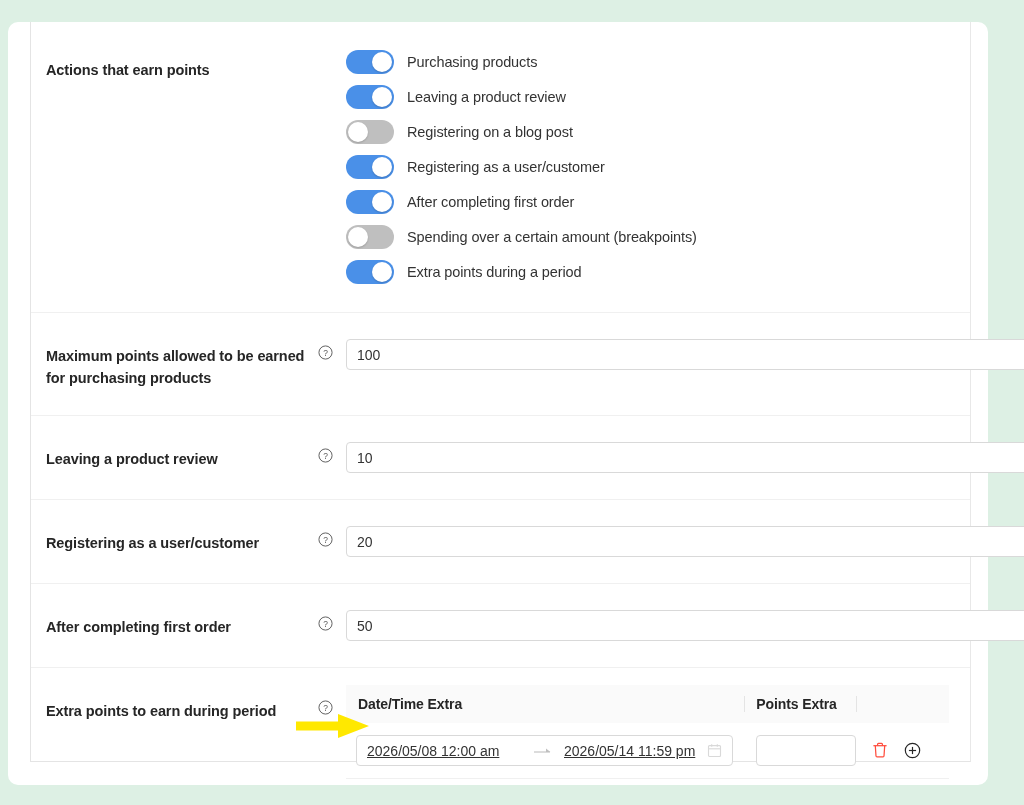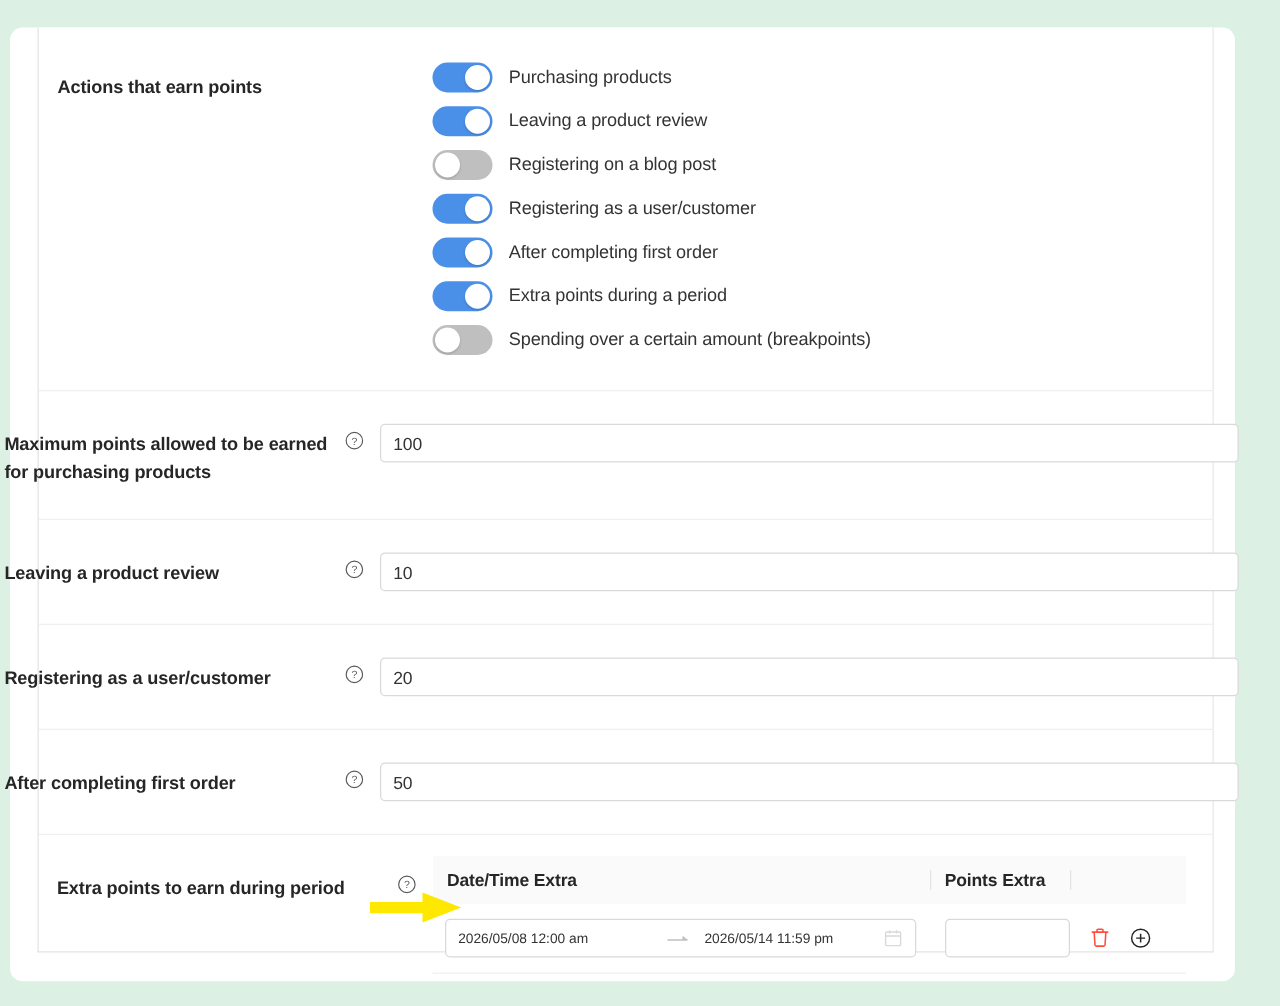--- a/index.html
+++ b/index.html
@@ -34,21 +34,21 @@
     background: #fff;
   }
 
   
   .row {
     position: relative;
     display: flex;
     align-items: flex-start;
     padding: 0 22px 0 15px;
   }
-  .row + .row { border-top: 1px solid #f0f0f0; justify-content: center; }
+  .row + .row { border-top: 1px solid #f0f0f0; }
 
   .row-label {
     width: 272px;
     flex: none;
     font-size: 14.5px;
     font-weight: bold;
     color: #262626;
     line-height: 22px;
     letter-spacing: -0.1px;
   }
@@ -159,22 +159,23 @@
 
   
   .daterange {
     display: inline-flex;
     align-items: center;
     width: 377px; height: 31px;
     border: 1px solid #d9d9d9;
     border-radius: 4px;
     background: #fff;
     padding: 0 10px;
-    font-size: 11px;
+    font-size: 14px;
     color: #333;
+    text-decoration: underline;
   }
   .daterange .dt { white-space: nowrap; }
   .daterange .dt.start { width: 155px; }
   .daterange .sep {
     flex: none;
     width: 42px;
     display: flex;
     align-items: center;
     justify-content: center;
     color: #bfbfbf;
@@ -253,31 +254,31 @@
           </div>
 
           <div class="toggle-item">
             <span class="switch on">
                 <span class="knob"></span>
               </span>
             <span class="toggle-label">After completing first order</span>
           </div>
 
           <div class="toggle-item">
+            <span class="switch">
+                <span class="knob"></span>
+              </span>
+            <span class="toggle-label">Spending over a certain amount (breakpoints)</span>
+          </div>
+
+          <div class="toggle-item">
             <span class="switch on">
                 <span class="knob"></span>
               </span>
             <span class="toggle-label">Extra points during a period</span>
-          </div>
-
-          <div class="toggle-item">
-            <span class="switch">
-                <span class="knob"></span>
-              </span>
-            <span class="toggle-label">Spending over a certain amount (breakpoints)</span>
           </div>
 
         </div>
       </div>
     </div>
 
     <div class="row field-row">
       <div class="row-label">Maximum points allowed to be earned for purchasing products</div>
       <div class="help-icon">
         <svg width="15" height="15" viewBox="0 0 16 16" fill="none" stroke="currentColor" stroke-width="1">

